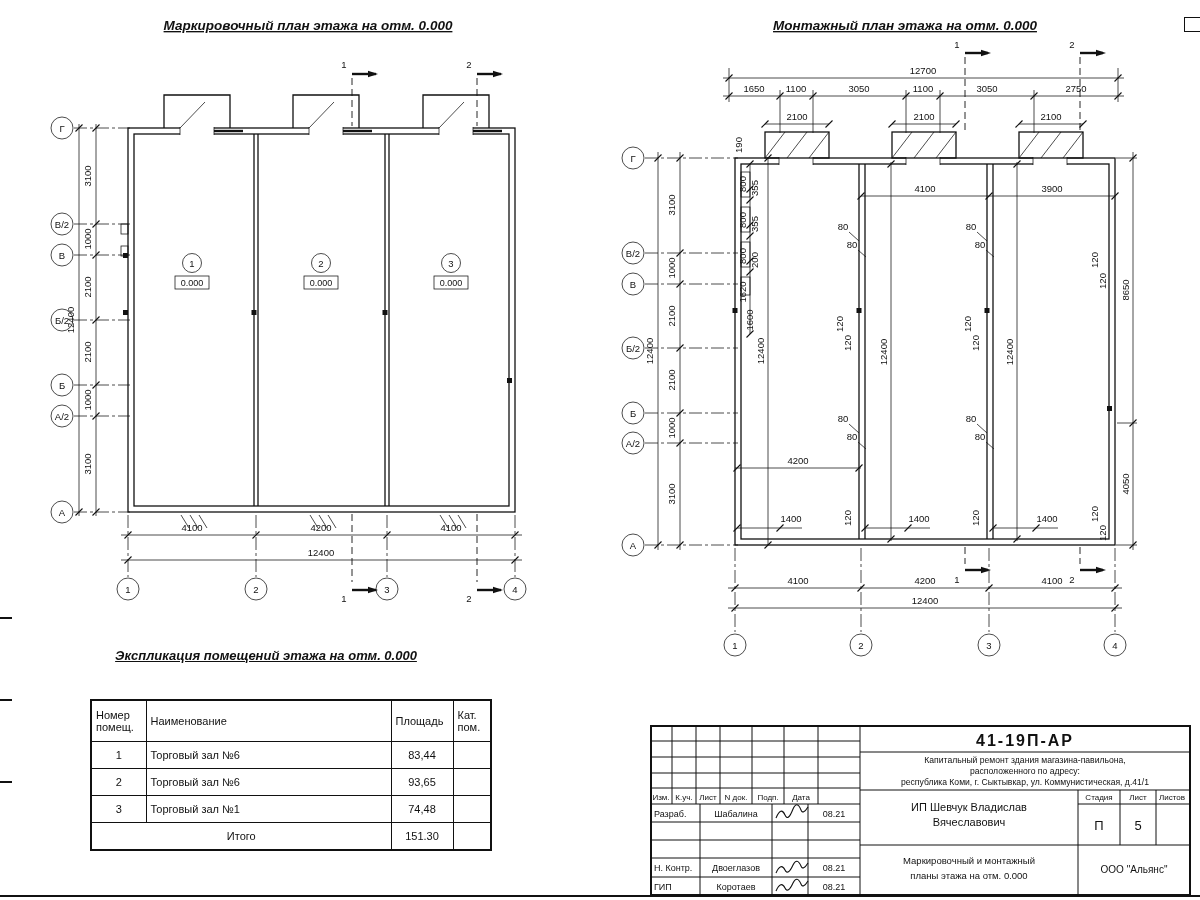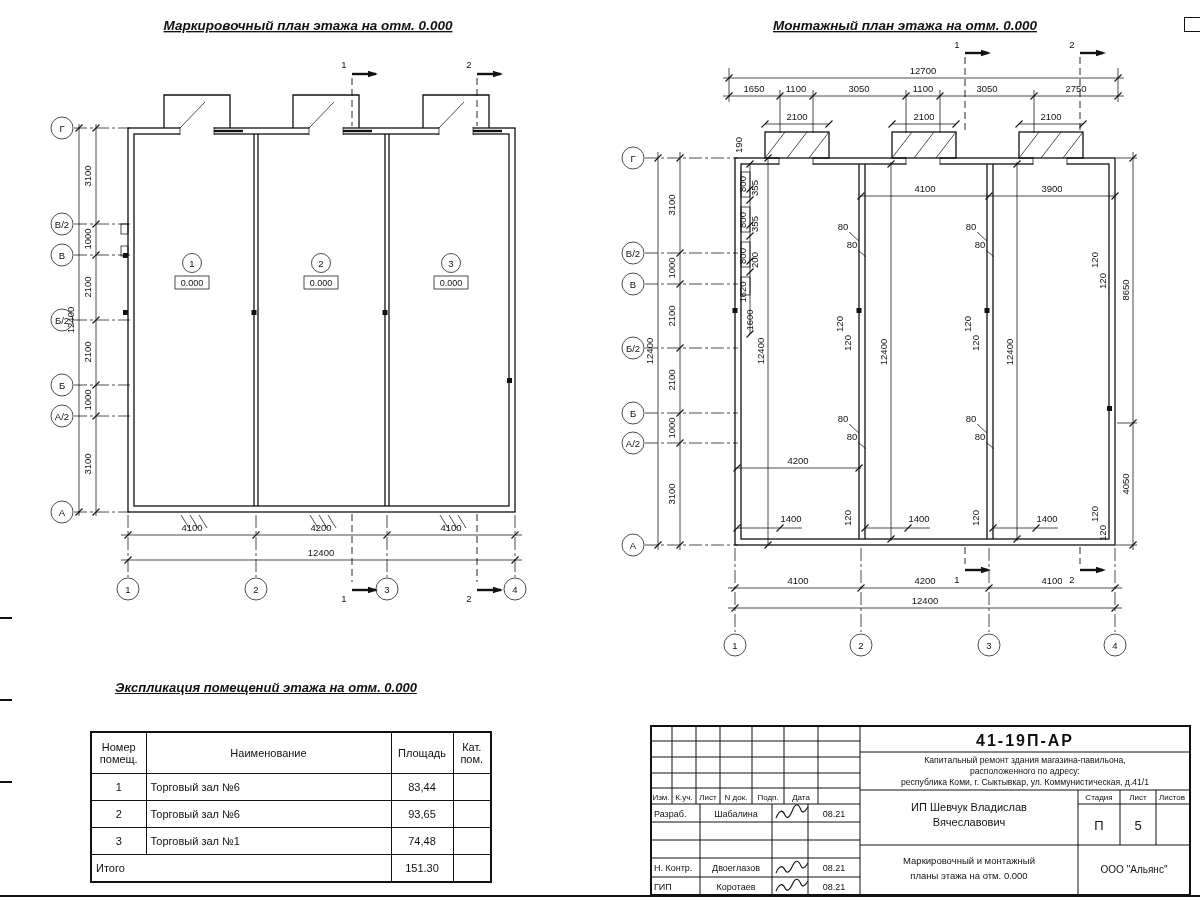--- a/index.html
+++ b/index.html
@@ -12,29 +12,29 @@
   .ax{stroke:#111;stroke-width:.75;fill:none;stroke-dasharray:13 3 3 3;}
   .dsh{stroke:#111;stroke-width:.9;fill:none;stroke-dasharray:7 4;}
   .thk{stroke:#111;stroke-width:2.4;fill:none;}
   .cut{fill:#fff;stroke:none;}
   .sq{fill:#111;stroke:none;}
   text.d{font-size:9.5px;text-anchor:middle;}
   text.el{font-size:9px;text-anchor:middle;}
   text.axt{font-size:9.5px;text-anchor:middle;}
   text.ttl{font-size:13.5px;font-weight:bold;font-style:italic;text-anchor:middle;text-decoration:underline;}
   
-  .expl{position:absolute;left:90px;top:680px;width:352px;}
+  .expl{position:absolute;left:90px;top:648px;width:352px;}
   .expl-title{font:italic bold 13px "Liberation Sans",sans-serif;text-align:center;
               text-decoration:underline;margin-bottom:36px;}
   table.rooms{border-collapse:collapse;width:400px;table-layout:fixed;border:2px solid #111;}
   table.rooms th,table.rooms td{border:1.2px solid #111;font-size:11px;font-weight:normal;
               padding:0 4px;color:#111;}
-  table.rooms th{white-space:pre-line;height:40px;text-align:center;}
+  table.rooms th{white-space:pre-line;height:40px;text-align:left;}
   table.rooms td{height:26px;}
-  td.c{text-align:center;} td.r{text-align:left;padding-right:8px;}
+  td.c{text-align:center;} td.r{text-align:center;padding-right:8px;}
   
   .tb{left:650px;top:725px;}
   .tb line,.tb rect{stroke:#111;}
   .tb text{font-size:9px;}
   
   .frame-bottom{position:absolute;left:0;top:895px;width:1200px;height:2px;background:#111;}
   .ftick{position:absolute;left:0;width:12px;height:2px;background:#111;}
   .corner-box{position:absolute;left:1184px;top:17px;width:16px;height:13px;
               border:1.5px solid #111;border-right:none;}
 </style>

